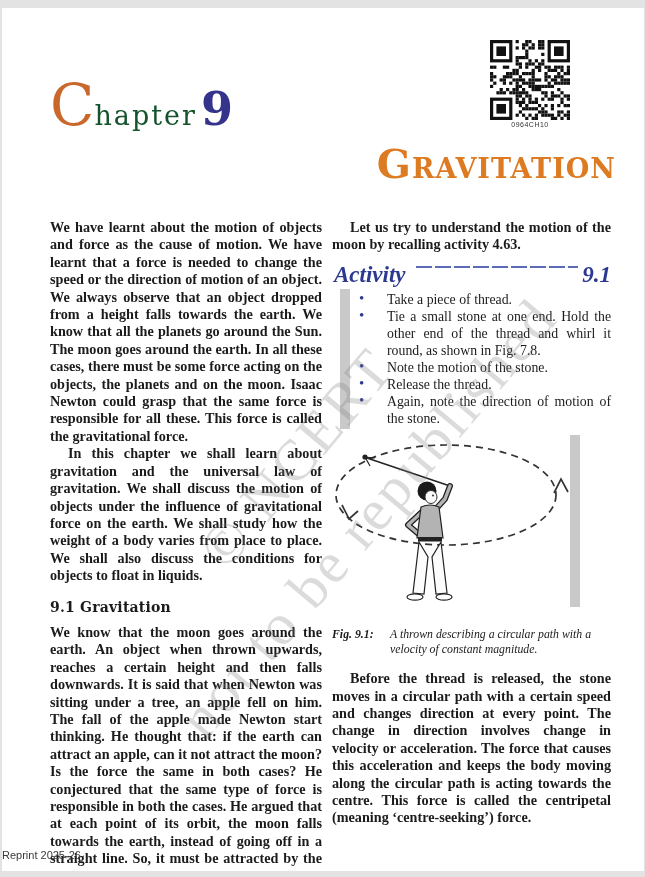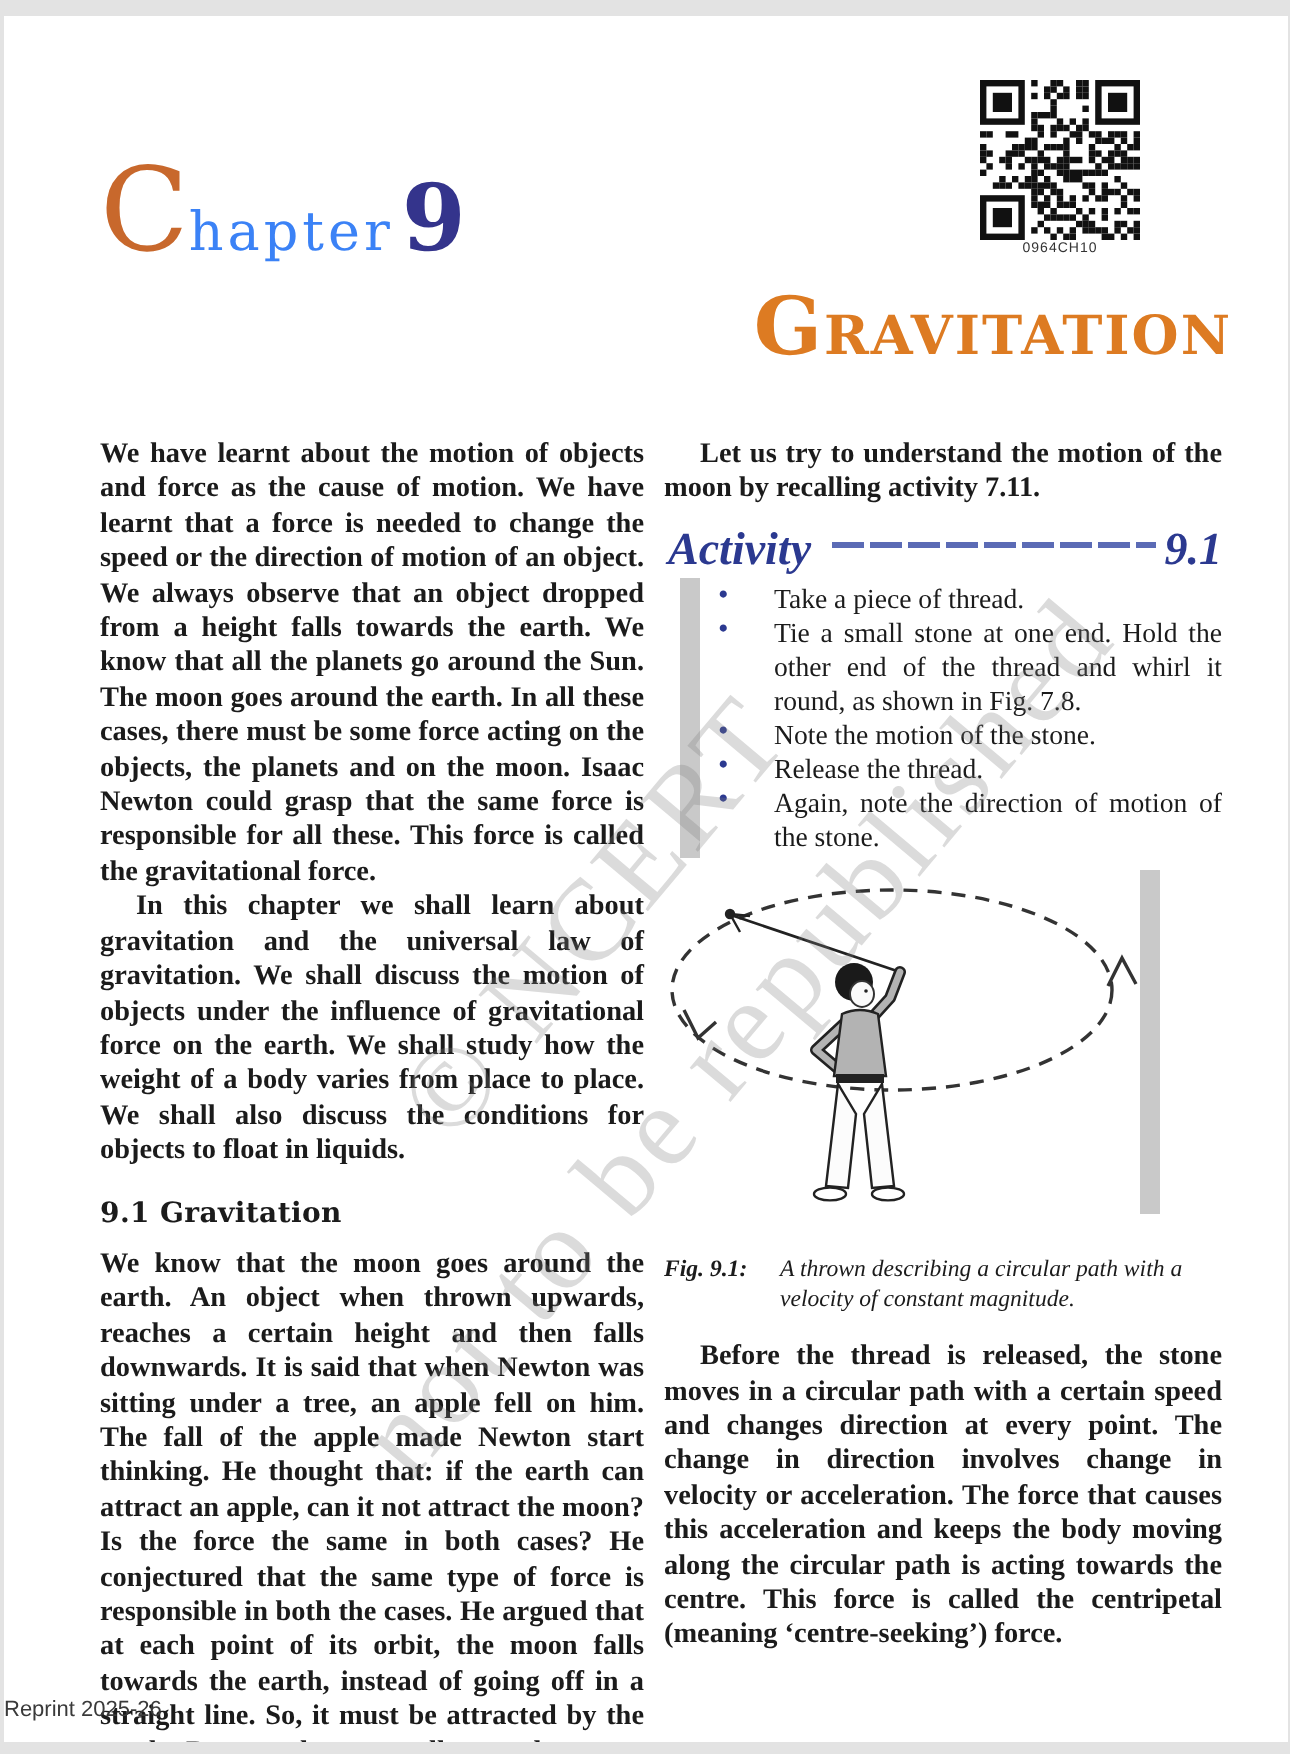--- a/index.html
+++ b/index.html
@@ -9,21 +9,21 @@
   }
   .page{
     position:absolute;left:2px;top:8px;width:642px;height:863px;
     background:#ffffff;overflow:hidden;
   }
   
   .chapter-heading{
     position:absolute;left:48px;top:68px;display:flex;align-items:baseline;
   }
   .chapter-initial{font-size:58px;color:#c8682c;font-family:"DejaVu Serif",serif;line-height:1;}
-  .chapter-rest{font-size:27px;color:#3b82f6;font-family:"DejaVu Serif",serif;letter-spacing:2px;}
+  .chapter-rest{font-size:27px;color:#14532d;font-family:"DejaVu Serif",serif;letter-spacing:2px;}
   .chapter-number{font-size:46px;color:#34348c;font-weight:bold;font-family:"DejaVu Serif",serif;margin-left:4px;line-height:1;}
   .qr-block{position:absolute;left:487px;top:32px;width:82px;text-align:center;}
   .qr-block svg{width:80px;height:80px;display:block;margin:0 auto;}
   .qr-caption{font-family:"Liberation Sans",sans-serif;font-size:7px;color:#333;margin-top:1px;letter-spacing:0.5px;}
   .page-title{
     position:absolute;right:28px;top:132px;margin:0;text-align:right;
     font-family:"DejaVu Serif",serif;font-weight:bold;color:#dd7b22;
     font-size:27px;letter-spacing:1px;text-transform:uppercase;line-height:1.2;
   }
   .page-title::first-letter{font-size:40px;}
@@ -32,21 +32,21 @@
   .col-left{left:48px;width:272px;}
   .col-right{left:330px;width:279px;}
   .col p{margin:0;font-weight:bold;}
   p.indent{text-indent:18px;}
   .section-heading{
     font-family:"DejaVu Serif",serif;font-weight:bold;font-size:14px;
     margin:14px 0 8px 0;text-align:left;letter-spacing:0.2px;
   }
   
   .activity-head{
-    display:flex;align-items:center;margin:12px 0 4px 2px;
+    display:flex;align-items:flex-start;margin:12px 0 4px 2px;
     font-family:"Liberation Serif",serif;font-style:italic;font-weight:bold;
     color:#2b3990;font-size:23px;
   }
   .activity-rule{
     flex:1;height:2.5px;margin:0 4px 4px 10px;
     background:repeating-linear-gradient(90deg,#5b6bb5 0 16px,transparent 16px 19px);
   }
   .activity-steps{
     position:relative;margin:6px 0 0 0;padding:2px 0 2px 55px;list-style:none;
     font-size:13.8px;line-height:17px;
@@ -339,21 +339,21 @@
   <h1 class="page-title">Gravitation</h1>
 
   <div class="col col-left">
     <p>We have learnt about the motion of objects and force as the cause of motion. We have learnt that a force is needed to change the speed or the direction of motion of an object. We always observe that an object dropped from a height falls towards the earth. We know that all the planets go around the Sun. The moon goes around the earth. In all these cases, there must be some force acting on the objects, the planets and on the moon. Isaac Newton could grasp that the same force is responsible for all these. This force is called the gravitational force.</p>
     <p class="indent">In this chapter we shall learn about gravitation and the universal law of gravitation. We shall discuss the motion of objects under the influence of gravitational force on the earth. We shall study how the weight of a body varies from place to place. We shall also discuss the conditions for objects to float in liquids.</p>
     <h2 class="section-heading">9.1 Gravitation</h2>
     <p>We know that the moon goes around the earth. An object when thrown upwards, reaches a certain height and then falls downwards. It is said that when Newton was sitting under a tree, an apple fell on him. The fall of the apple made Newton start thinking. He thought that: if the earth can attract an apple, can it not attract the moon? Is the force the same in both cases? He conjectured that the same type of force is responsible in both the cases. He argued that at each point of its orbit, the moon falls towards the earth, instead of going off in a straight line. So, it must be attracted by the earth. But we do not really see the moon falling towards the earth.</p>
   </div>
 
   <div class="col col-right">
-    <p class="indent">Let us try to understand the motion of the moon by recalling activity 7.11.</p>
+    <p class="indent">Let us try to understand the motion of the moon by recalling activity 4.63.</p>
 
     <div class="activity-head">
       <span>Activity</span>
       <span class="activity-rule"></span>
       <span>9.1</span>
     </div>
 
     <ul class="activity-steps">
       <li>Take a piece of thread.</li>
       <li>Tie a small stone at one end. Hold the other end of the thread and whirl it round, as shown in Fig. 7.8.</li>

